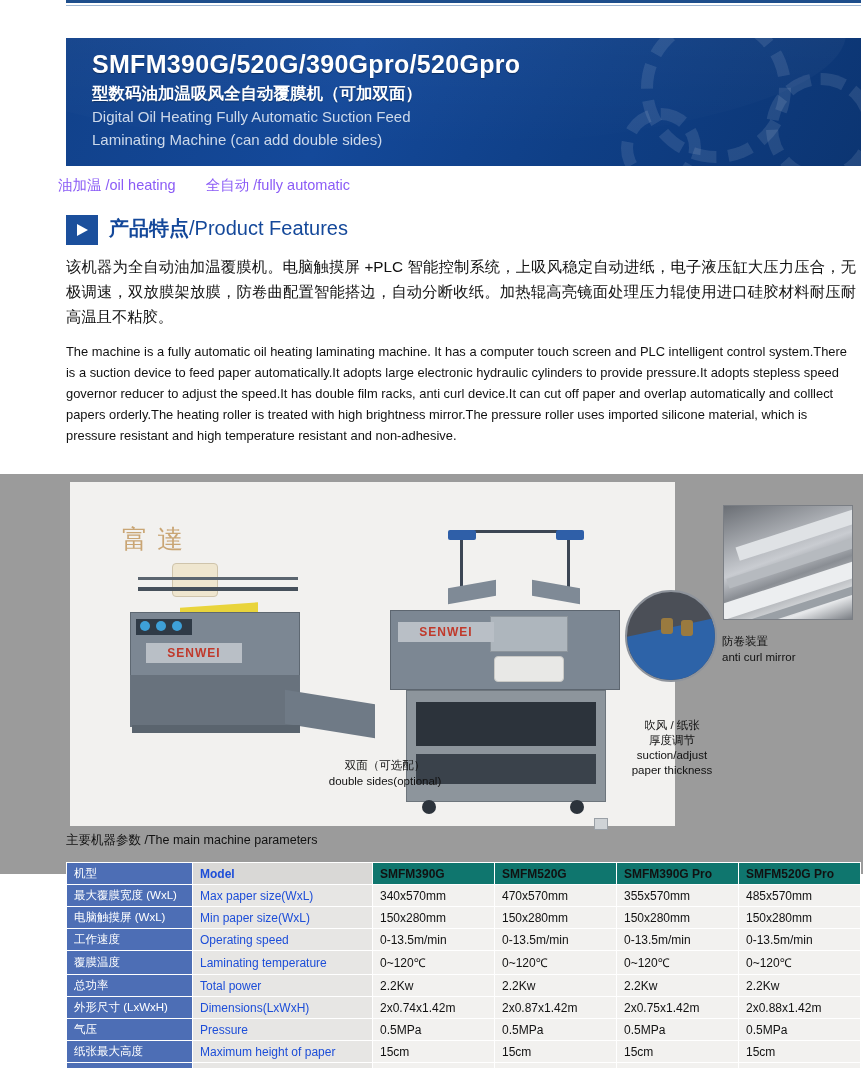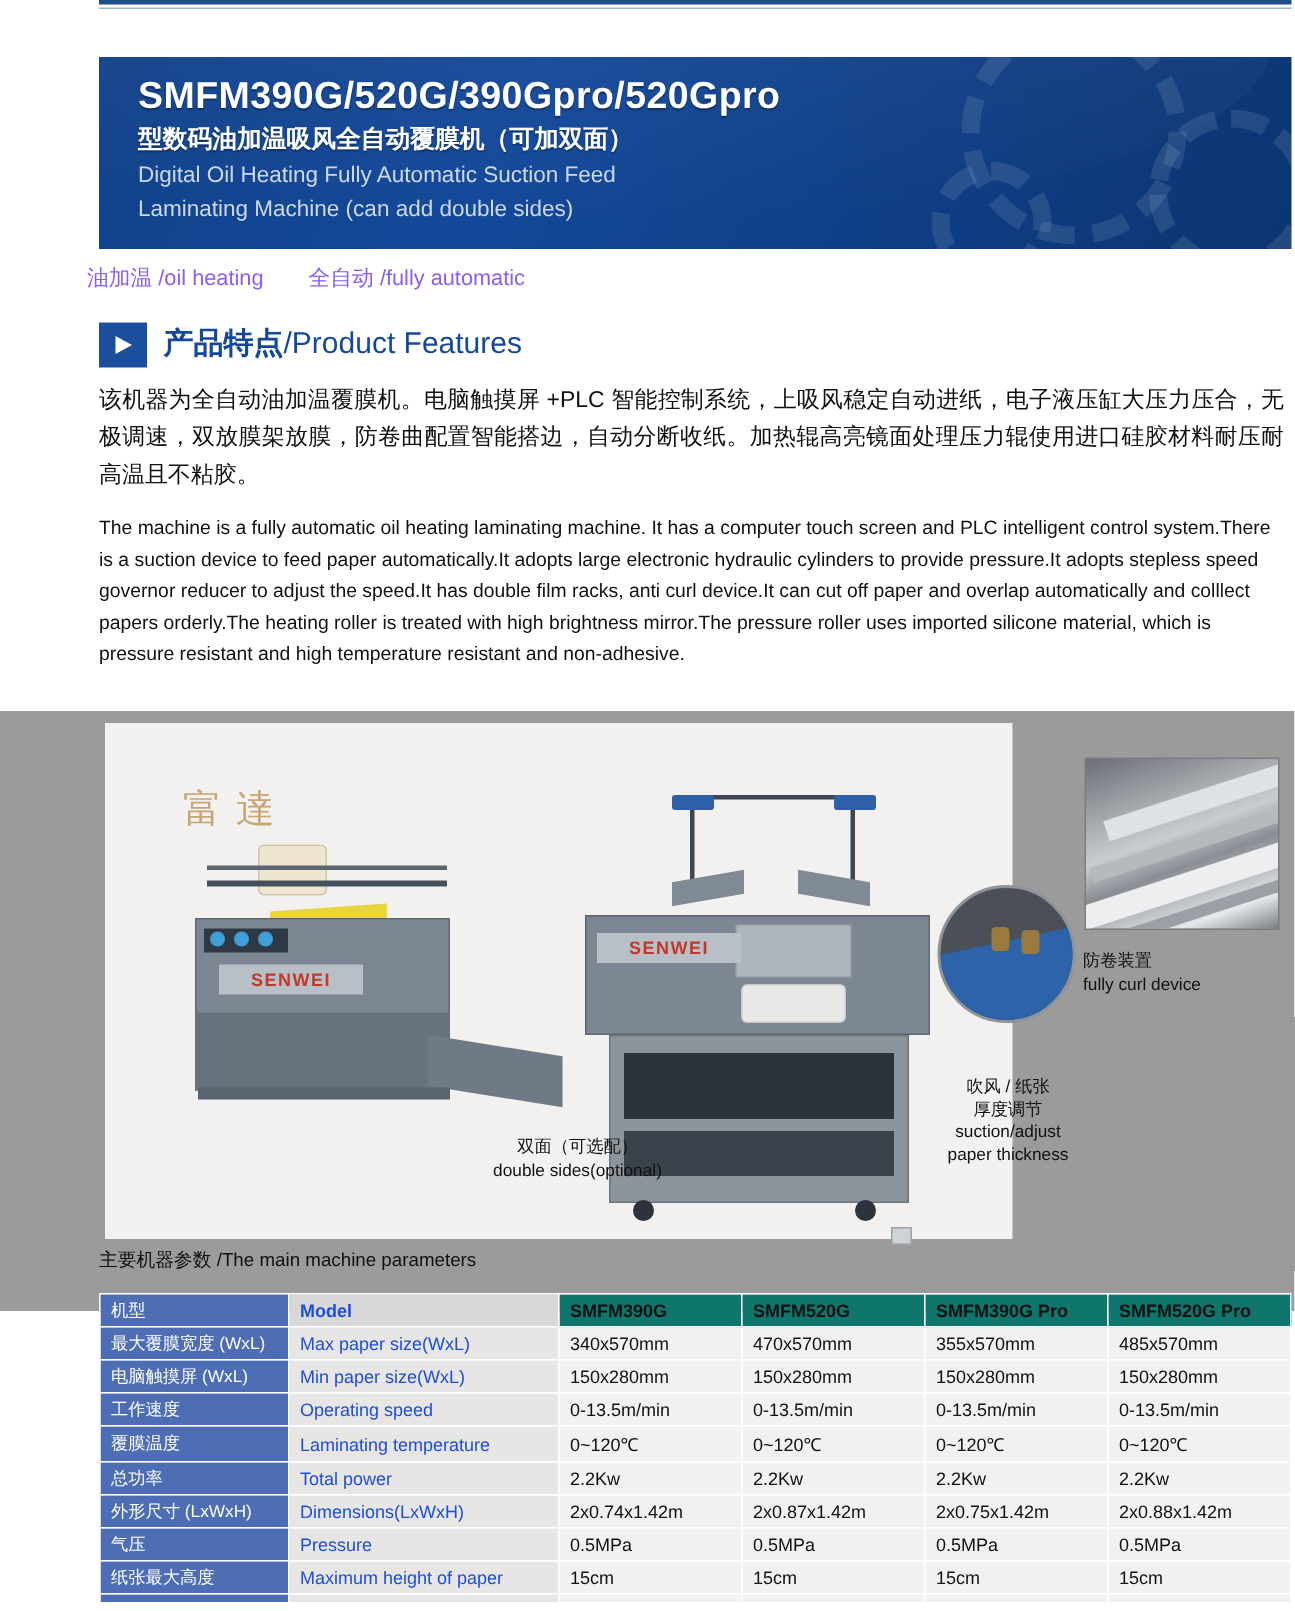--- a/index.html
+++ b/index.html
@@ -302,21 +302,21 @@
   </div>
 
   <div class="roller-inset">
     <div class="ri-bar1"></div>
     <div class="ri-bar2"></div>
     <div class="ri-bar3"></div>
     <div class="ri-bar4"></div>
   </div>
   <div class="cap-roller">
     <div>防卷装置</div>
-    <div>fully curl device</div>
+    <div>anti curl mirror</div>
   </div>
 
   <div class="cap-double">
     <div>双面（可选配）</div>
     <div>double sides(optional)</div>
   </div>
 
   <div class="photo-icon"></div>
 
   <div class="params-title">主要机器参数 /The main machine parameters</div>

